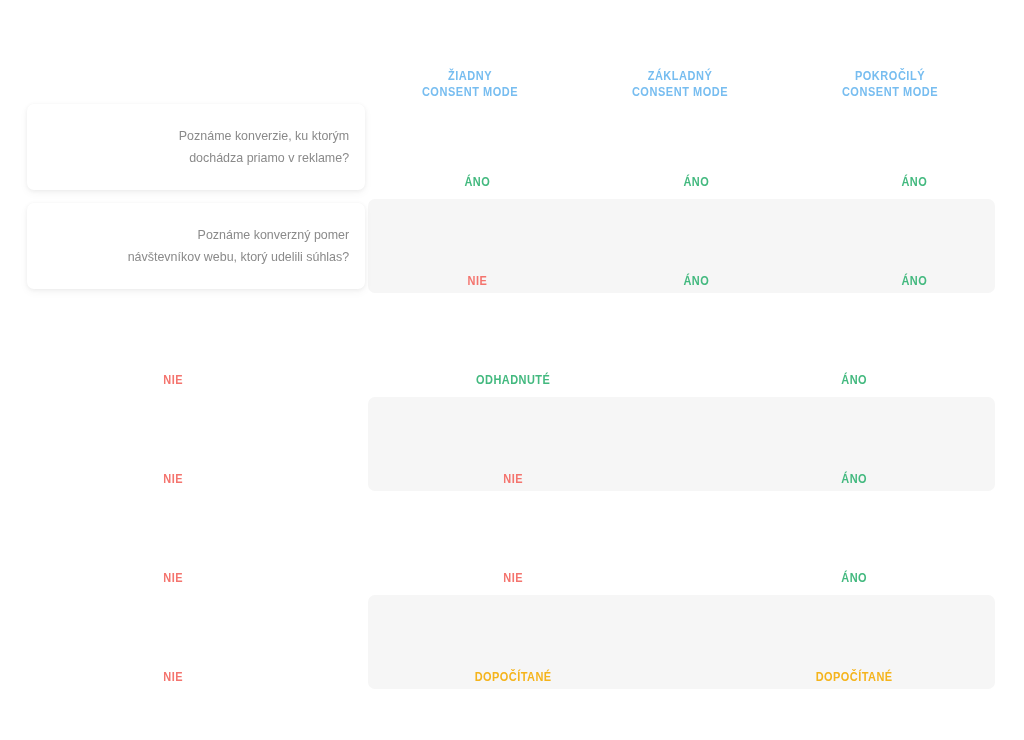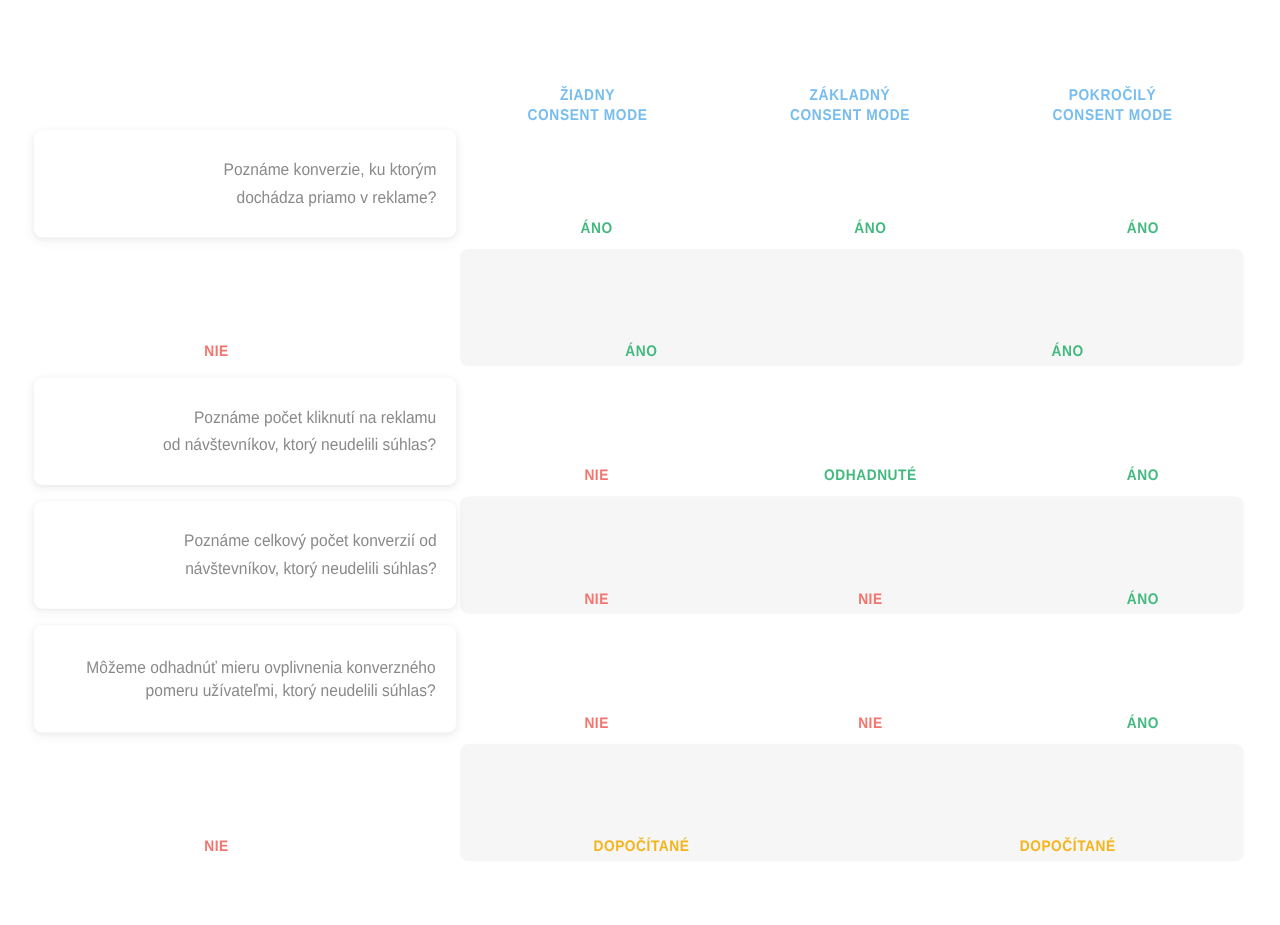--- a/index.html
+++ b/index.html
@@ -164,59 +164,51 @@
       </div>
       <div class="values">
         <div class="value-cell v-yes" style="color: rgb(67, 185, 127);">ÁNO</div>
         <div class="value-cell v-yes" style="color: rgb(67, 185, 127);">ÁNO</div>
         <div class="value-cell v-yes" style="color: rgb(67, 185, 127);">ÁNO</div>
       </div>
     </div>
 
     <div class="row">
       <div class="band" style="background: rgb(246, 246, 246);"></div>
+      <div class="label-cell">
+        <div class="label-text" style="color: rgb(138, 138, 138);">Poznáme konverzný pomer
+návštevníkov webu, ktorý udelili súhlas?</div>
+      </div>
       <div class="values">
         <div class="value-cell v-no" style="color: rgb(244, 116, 110);">NIE</div>
         <div class="value-cell v-yes" style="color: rgb(67, 185, 127);">ÁNO</div>
         <div class="value-cell v-yes" style="color: rgb(67, 185, 127);">ÁNO</div>
       </div>
     </div>
 
     <div class="row plain">
       <div class="band" style="background: transparent;"></div>
-      <div class="label-cell">
-        <div class="label-text" style="color: rgb(138, 138, 138);">Poznáme počet kliknutí na reklamu
-od návštevníkov, ktorý neudelili súhlas?</div>
-      </div>
       <div class="values">
         <div class="value-cell v-no" style="color: rgb(244, 116, 110);">NIE</div>
         <div class="value-cell v-est" style="color: rgb(67, 185, 127);">ODHADNUTÉ</div>
         <div class="value-cell v-yes" style="color: rgb(67, 185, 127);">ÁNO</div>
       </div>
     </div>
 
     <div class="row">
       <div class="band" style="background: rgb(246, 246, 246);"></div>
-      <div class="label-cell">
-        <div class="label-text" style="color: rgb(138, 138, 138);">Poznáme celkový počet konverzií od
-návštevníkov, ktorý neudelili súhlas?</div>
-      </div>
       <div class="values">
         <div class="value-cell v-no" style="color: rgb(244, 116, 110);">NIE</div>
         <div class="value-cell v-no" style="color: rgb(244, 116, 110);">NIE</div>
         <div class="value-cell v-yes" style="color: rgb(67, 185, 127);">ÁNO</div>
       </div>
     </div>
 
     <div class="row plain tight">
       <div class="band" style="background: transparent;"></div>
-      <div class="label-cell">
-        <div class="label-text" style="color: rgb(138, 138, 138);">Môžeme odhadnúť mieru ovplivnenia konverzného
-pomeru užívateľmi, ktorý neudelili súhlas?</div>
-      </div>
       <div class="values">
         <div class="value-cell v-no" style="color: rgb(244, 116, 110);">NIE</div>
         <div class="value-cell v-no" style="color: rgb(244, 116, 110);">NIE</div>
         <div class="value-cell v-yes" style="color: rgb(67, 185, 127);">ÁNO</div>
       </div>
     </div>
 
     <div class="row">
       <div class="band" style="background: rgb(246, 246, 246);"></div>
       <div class="values">

